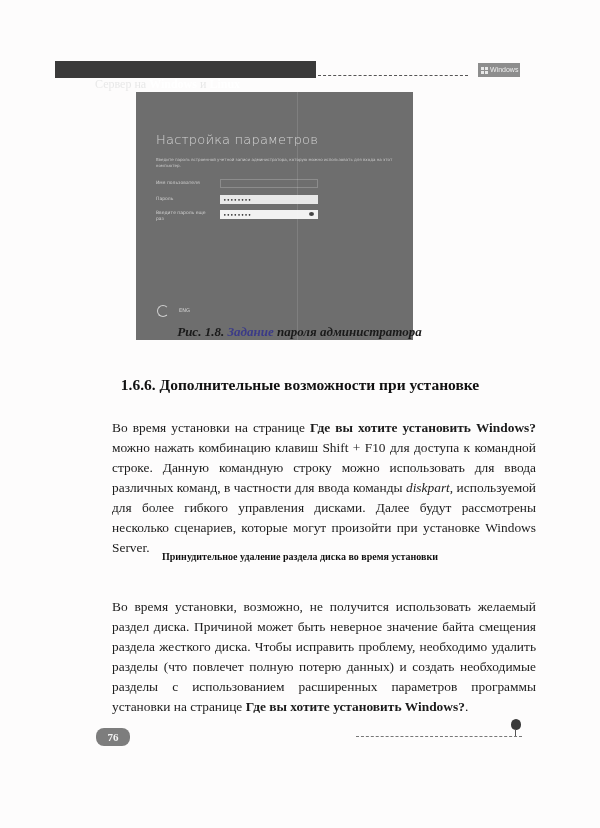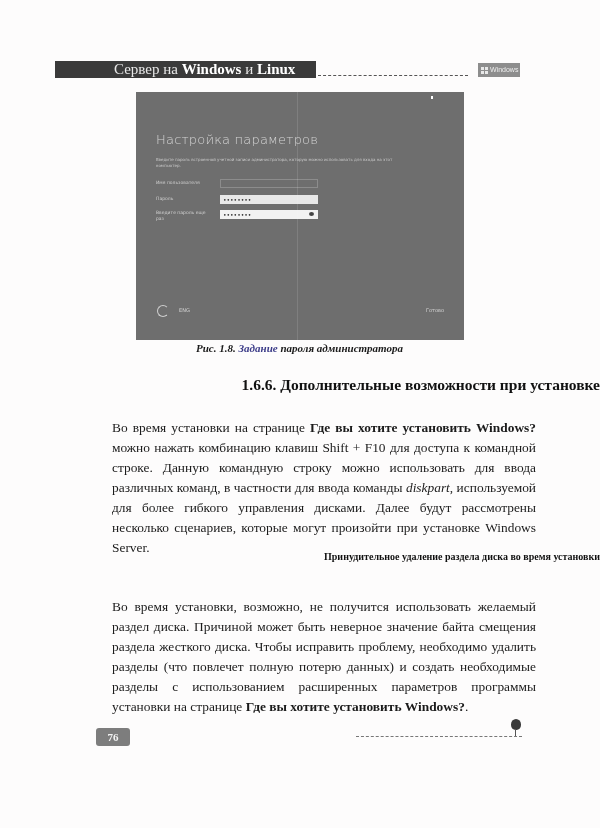--- a/index.html
+++ b/index.html
@@ -1,53 +1,53 @@
 <!DOCTYPE html>
 <html><head>
 <meta charset="utf-8">
 <style>
   html, body { margin:0; padding:0; }
   body { width:600px; height:828px; background:#fdfcfc; position:relative; overflow:hidden; font-family:"Liberation Serif", serif; color:#1a1a1a; }
   .header-bar { position:absolute; left:55px; top:61px; width:261px; height:17px; background:#3a3a3a; }
-  .header-title { position:absolute; left:95px; top:61px; font-size:15px; line-height:17px; color:#e8e8e8; white-space:nowrap;margin-left:19px; }
+  .header-title { position:absolute; left:95px; top:76px; font-size:12px; line-height:17px; color:#e8e8e8; white-space:nowrap; }
   .header-title b { color:#fff; }
   .header-dots { position:absolute; left:318px; top:75px; width:150px; border-top:1px dashed #555; }
   .win-badge { position:absolute; left:478px; top:63px; width:42px; height:14px; background:#8d8d8d; color:#eee; font-family:"Liberation Sans", sans-serif; font-size:7px; line-height:14px; display:flex; align-items:center; gap:2px; padding-left:3px; box-sizing:border-box; }
   .win-logo { display:inline-grid; grid-template-columns:3px 3px; grid-gap:1px; }
   .win-logo span { width:3px; height:3px; background:#e8e8e8; display:block; }
 
-  .shot { position:absolute; left:136px; top:92px; width:328px; height:248px; background:#6e6e6e; overflow:hidden; font-family:"DejaVu Sans", sans-serif; }
+  .shot { position:absolute; left:136px; top:92px; width:277px; height:248px; background:#6e6e6e; overflow:hidden; font-family:"DejaVu Sans", sans-serif; }
   .shot::after { content:""; position:absolute; left:161px; top:0; width:1px; height:100%; background:rgba(255,255,255,0.12); }
   .shot-title { position:absolute; left:20px; top:40px; font-size:13px; color:#d4d4d4; font-weight:300; letter-spacing:0.2px; }
   .shot-desc { position:absolute; left:20px; top:65px; width:240px; font-size:4px; line-height:6px; color:#c9c9c9; }
   .shot-label { position:absolute; left:20px; font-size:4.5px; line-height:6px; color:#d0d0d0; width:52px; }
   .shot-field { position:absolute; left:84px; width:98px; height:9px; box-sizing:border-box; font-size:6px; line-height:9px; padding-left:3px; color:#333; }
   .field-user { top:87px; background:transparent; border:1px solid #8c8c8c; }
   .field-pass { top:103px; background:#e8e8e8; }
   .field-confirm { top:118px; background:#f2f2f2; }
   .eye-icon { position:absolute; right:4px; top:2px; width:5px; height:4px; border-radius:50%; background:#444; }
   .shot-access-icon { position:absolute; left:21px; top:213px; width:10px; height:10px; border:1px solid #cfcfcf; border-radius:50%; border-right-color:transparent; }
   .shot-lang { position:absolute; left:43px; top:215px; font-size:5px; color:#d5d5d5; }
   .shot-finish { position:absolute; left:290px; top:215px; font-size:5px; color:#d5d5d5; background:transparent; border:none; padding:0; font-family:"DejaVu Sans", sans-serif; }
   .shot-cursor { position:absolute; left:295px; top:4px; width:2px; height:3px; background:#fff; }
 
-  .caption { position:absolute; left:0; width:599px; top:342px; text-align:center; font-size:11px; font-weight:bold; font-style:italic; color:#1a1a1a; }
+  .caption { position:absolute; left:0; width:599px; top:324px; text-align:center; font-size:13px; font-weight:bold; font-style:italic; color:#1a1a1a; }
   .caption .hl { color:#3b3b88; }
 
-  .h2 { position:absolute; left:0; width:600px; text-align:right; font-weight:bold; font-size:15.5px; color:#111; }
+  .h2 { position:absolute; left:0; width:600px; text-align:center; font-weight:bold; font-size:15.5px; color:#111; }
   .h-main { top:376px; }
   .h-sub { top:551px; font-size:10px; }
 
   .para { position:absolute; left:112px; width:424px; font-size:13.4px; line-height:20px; text-align:justify; color:#1b1b1b; }
   .p1 { top:418px; }
   .p2 { top:597px; }
   .para b { font-weight:bold; }
   .para i { font-style:italic; }
 
-  .page-num { position:absolute; left:96px; top:728px; width:34px; height:18px; border-radius:3px; background:#7d7d7d; color:#f3f3f3; font-weight:bold; font-size:11px; line-height:18px; text-align:center; }
+  .page-num { position:absolute; left:96px; top:728px; width:34px; height:18px; border-radius:8px; background:#7d7d7d; color:#f3f3f3; font-weight:bold; font-size:11px; line-height:18px; text-align:center; }
   .footer-dots { position:absolute; left:356px; top:736px; width:166px; border-top:1px dashed #777; }
   .footer-drop { position:absolute; left:511px; top:719px; width:10px; height:11px; background:#3a3a3a; border-radius:50% 50% 45% 45%; }
   .footer-drop::after { content:""; position:absolute; left:4px; top:10px; width:1px; height:7px; background:#555; }
 </style>
 </head>
 <body>
 
 <div class="header-bar"></div>
 <div class="header-title"><span>Сервер на </span><b>Windows</b><span> и </span><b>Linux</b></div>
 <div class="header-dots"></div>

